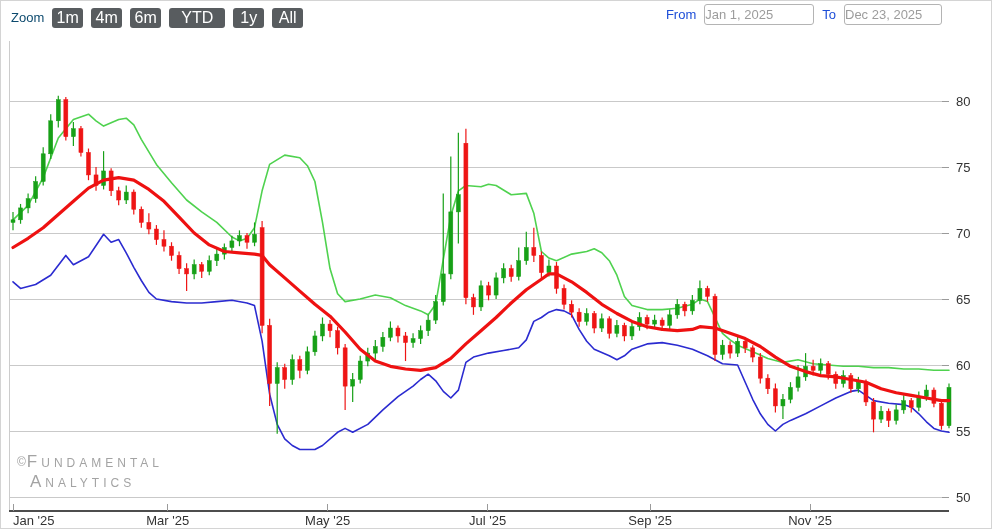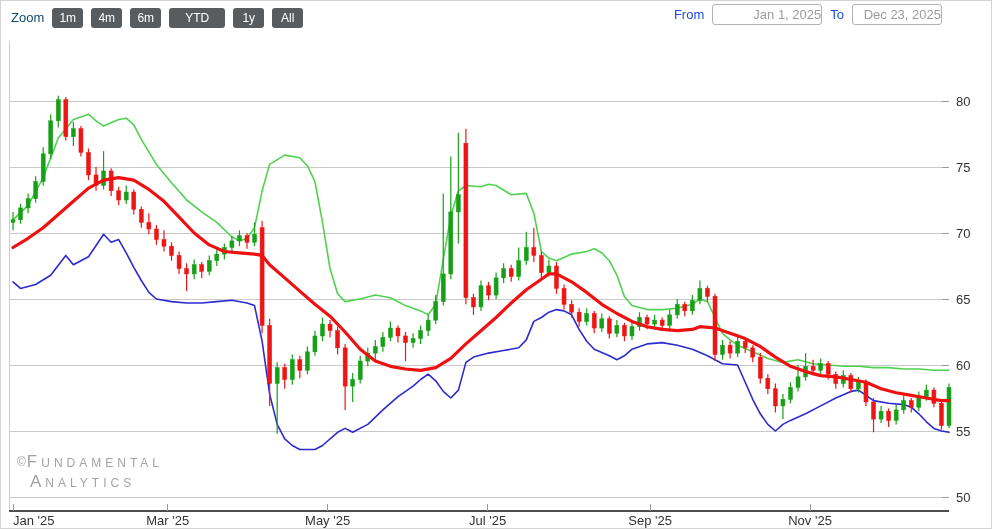--- a/index.html
+++ b/index.html
@@ -2,31 +2,31 @@
 <html><head>
 <meta charset="utf-8">
 <style>
   * { margin:0; padding:0; box-sizing:border-box; }
   body { font-family:"Liberation Sans", sans-serif; background:#fff; }
   .frame { position:relative; width:992px; height:529px; background:#fff;
            border:1px solid #d4d4d4; overflow:hidden; }
   .toolbar { position:absolute; top:0; left:0; right:0; height:30px; z-index:5;
              display:flex; align-items:center; padding:3px 10px 0 10px; }
   .zoom-label { color:#0c4a6e; font-size:13px; margin-right:8px; }
-  .zoom-btn { display:inline-block; background:#585c5f; color:#fff; font-size:12px;
+  .zoom-btn { display:inline-block; background:#585c5f; color:#fff; font-size:16px;
               font-family:"Liberation Sans", sans-serif;
               border:none; border-radius:3px; padding:4px 0; text-align:center;
               margin-right:8px; cursor:pointer; line-height:12px; }
   .zoom-btn.w30 { width:31px; } .zoom-btn.w38 { width:56px; }
   .range-group { position:absolute; right:49px; top:3px; display:flex; align-items:center; }
   .range-label { color:#1d4ed8; font-size:13px; margin:0 8px; }
   .range-input { height:21px; border:1px solid #b4b4b4; border-radius:3px;
-                 color:#9c9c9c; font-size:13px; text-align:right; background:#fff;
+                 color:#9c9c9c; font-size:13px; text-align:left; background:#fff;
                  font-family:"Liberation Sans", sans-serif; }
-  .range-input.from { width:110px; } .range-input.to { width:90px; }
+  .range-input.from { width:110px; } .range-input.to { width:98px; }
   svg.chart { position:absolute; left:0; top:0; }
   .watermark { position:absolute; left:16px; top:451px; color:#a3a3a3;
                font-size:17px; letter-spacing:4px; line-height:20px;
                font-variant:small-caps; z-index:2; }
   .watermark .copy { font-size:12px; letter-spacing:1px; vertical-align:2px; }
   .wm-row { display:flex; align-items:center; }
 </style>
 </head>
 <body>
 

